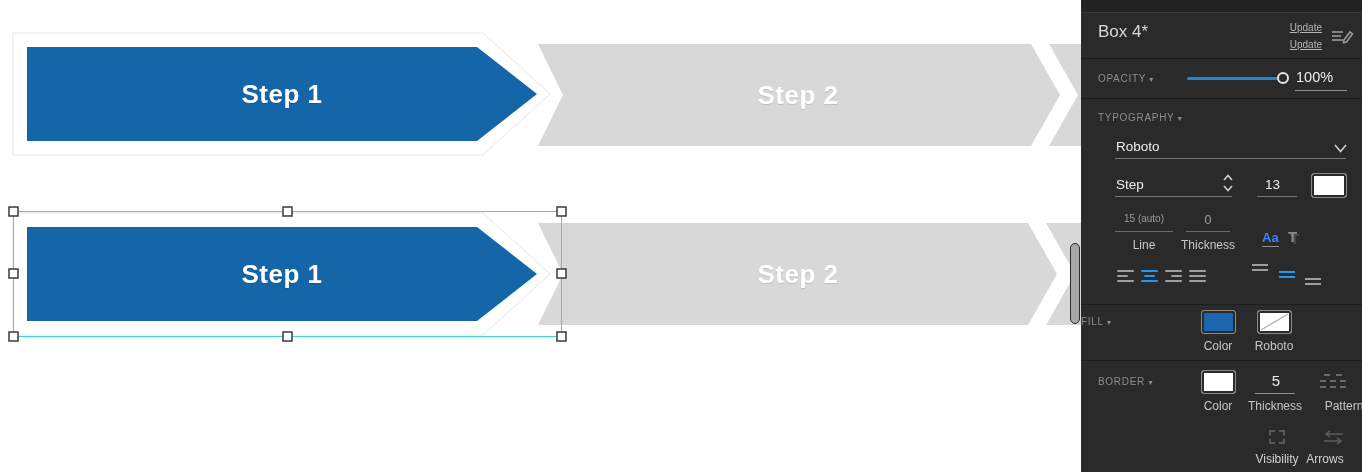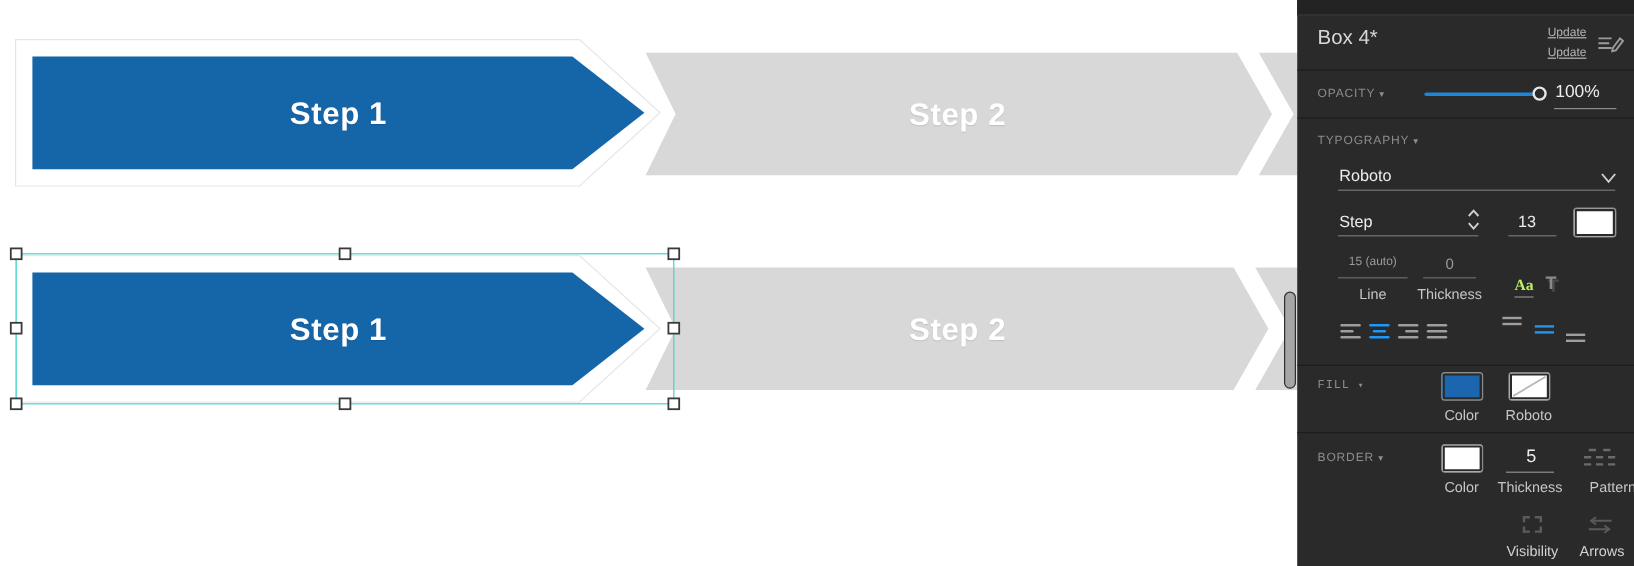--- a/index.html
+++ b/index.html
@@ -34,21 +34,21 @@
   .track { position:absolute; height:3px; background:#1d86d8; border-radius:2px; }
 
   
   .alni { position:absolute; width:17px; height:13px; }
   .alni i { position:absolute; left:0; height:2px; background:#9e9e9e; border-radius:1px; }
   .alni.active i { background:#2196f3; }
   .vali { position:absolute; width:16px; height:8px; }
   .vali i { position:absolute; left:0; width:16px; height:2px; background:#9e9e9e; }
   .vali.active i { background:#2196f3; }
 
-  .aa { position:absolute; font-size:13px; font-weight:bold; color:#bef264; border-bottom:1px solid #8f8f8f; padding-bottom:1px;font-family:Liberation Serif, serif; }
+  .aa { position:absolute; font-size:13px; font-weight:bold; color:#3b82f6; border-bottom:1px solid #8f8f8f; padding-bottom:1px; }
   .ticon { position:absolute; font-size:15px; font-weight:bold; color:#8a8a8a; text-shadow:2px 2px 0 #4a4a4a; }
   .dashsq { position:absolute; width:16px; height:14px; border:2px dashed #5a5a5a; }
   .patline { position:absolute; width:26px; border-top:2px dashed #6a6a6a; }
 </style>
 </head>
 <body>
 
 <div id="app">
 
   <div class="canvas">
@@ -176,21 +176,21 @@
       <i style="top:0;"></i>
         <i style="top:5px;"></i>
     </div>
     <div class="vali" style="left:224px; top:278px;">
       <i style="top:0;"></i>
         <i style="top:5px;"></i>
     </div>
 
     <div class="pdiv" style="top:304px;"></div>
 
-    <div class="sec-label" style="left:17px; top:316px;font-family:Liberation Mono, monospace;">
+    <div class="sec-label" style="left:0; top:316px;">
       <span>FILL</span> <span class="caret">▾</span>
     </div>
     <div class="swatch" style="left:120px; top:310px; width:35px; height:24px; background:#1b66ae;"></div>
     <div class="mini" style="left:112px; top:339px; width:50px;">Color</div>
     <div class="swatch" style="left:176px; top:310px; width:35px; height:24px; background:#ffffff;">
       <svg width="29" height="18" style="position:absolute; left:2px; top:2px;">
         <line x1="1" y1="17" x2="28" y2="1" stroke="#b5b5b5" stroke-width="1.4"></line>
       </svg>
     </div>
     <div class="mini" style="left:168px; top:339px; width:50px;">Roboto</div>
@@ -218,15 +218,15 @@
     <div class="mini" style="left:166px; top:452px; width:60px; color:#d2d2d2;">Visibility</div>
 
     <svg style="position:absolute; left:241px; top:430px;" width="23" height="15" viewBox="0 0 23 15">
       <g stroke="#5a5a5a" stroke-width="1.6" fill="none">
         <line x1="21" y1="4" x2="4" y2="4"></line>
         <polyline points="8,1 4,4 8,7"></polyline>
         <line x1="2" y1="11" x2="19" y2="11"></line>
         <polyline points="15,8 19,11 15,14"></polyline>
       </g>
     </svg>
-    <div class="mini" style="left:231px; top:452px; width:46px; color:#d2d2d2;">Arrows</div>
+    <div class="mini" style="left:221px; top:452px; width:46px; color:#d2d2d2;">Arrows</div>
   </div>
 </div>
 
 </body></html>

